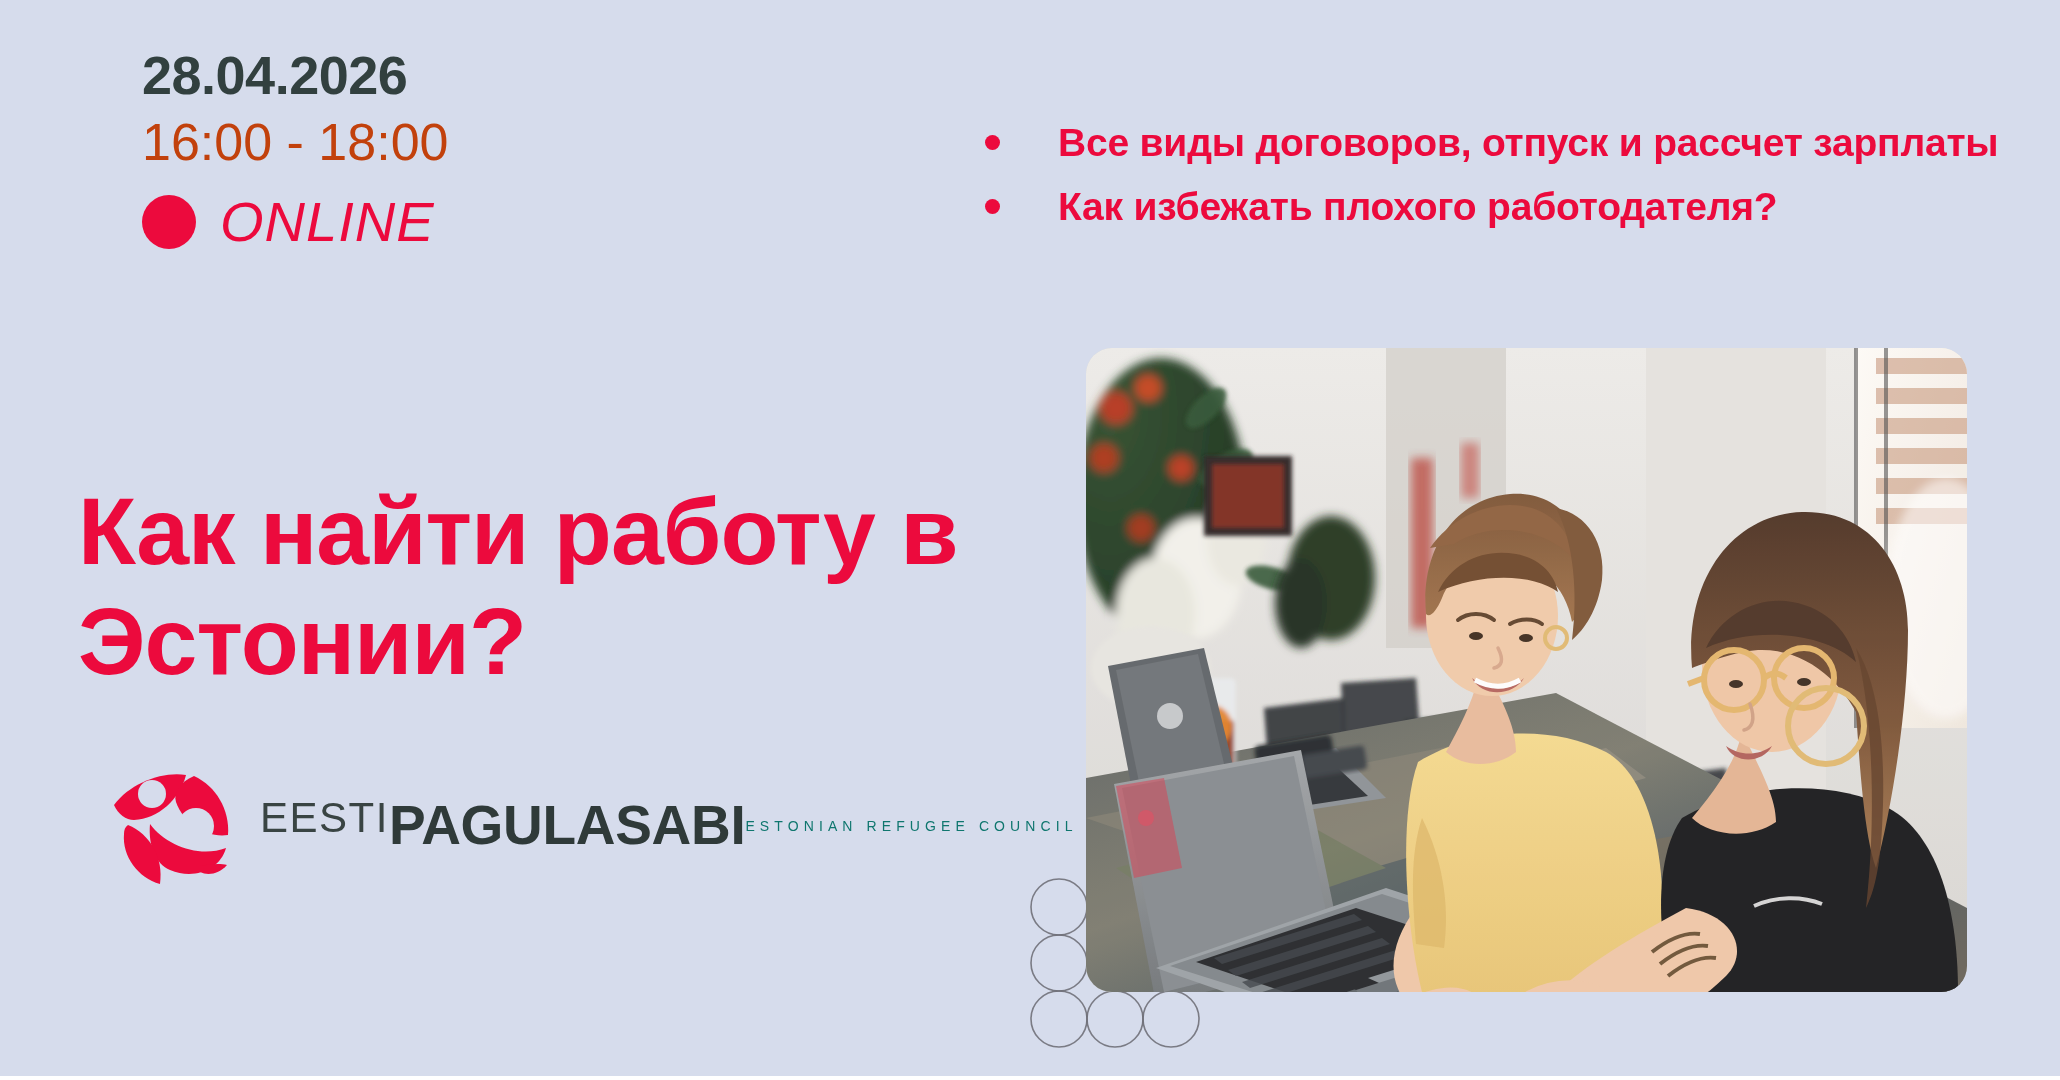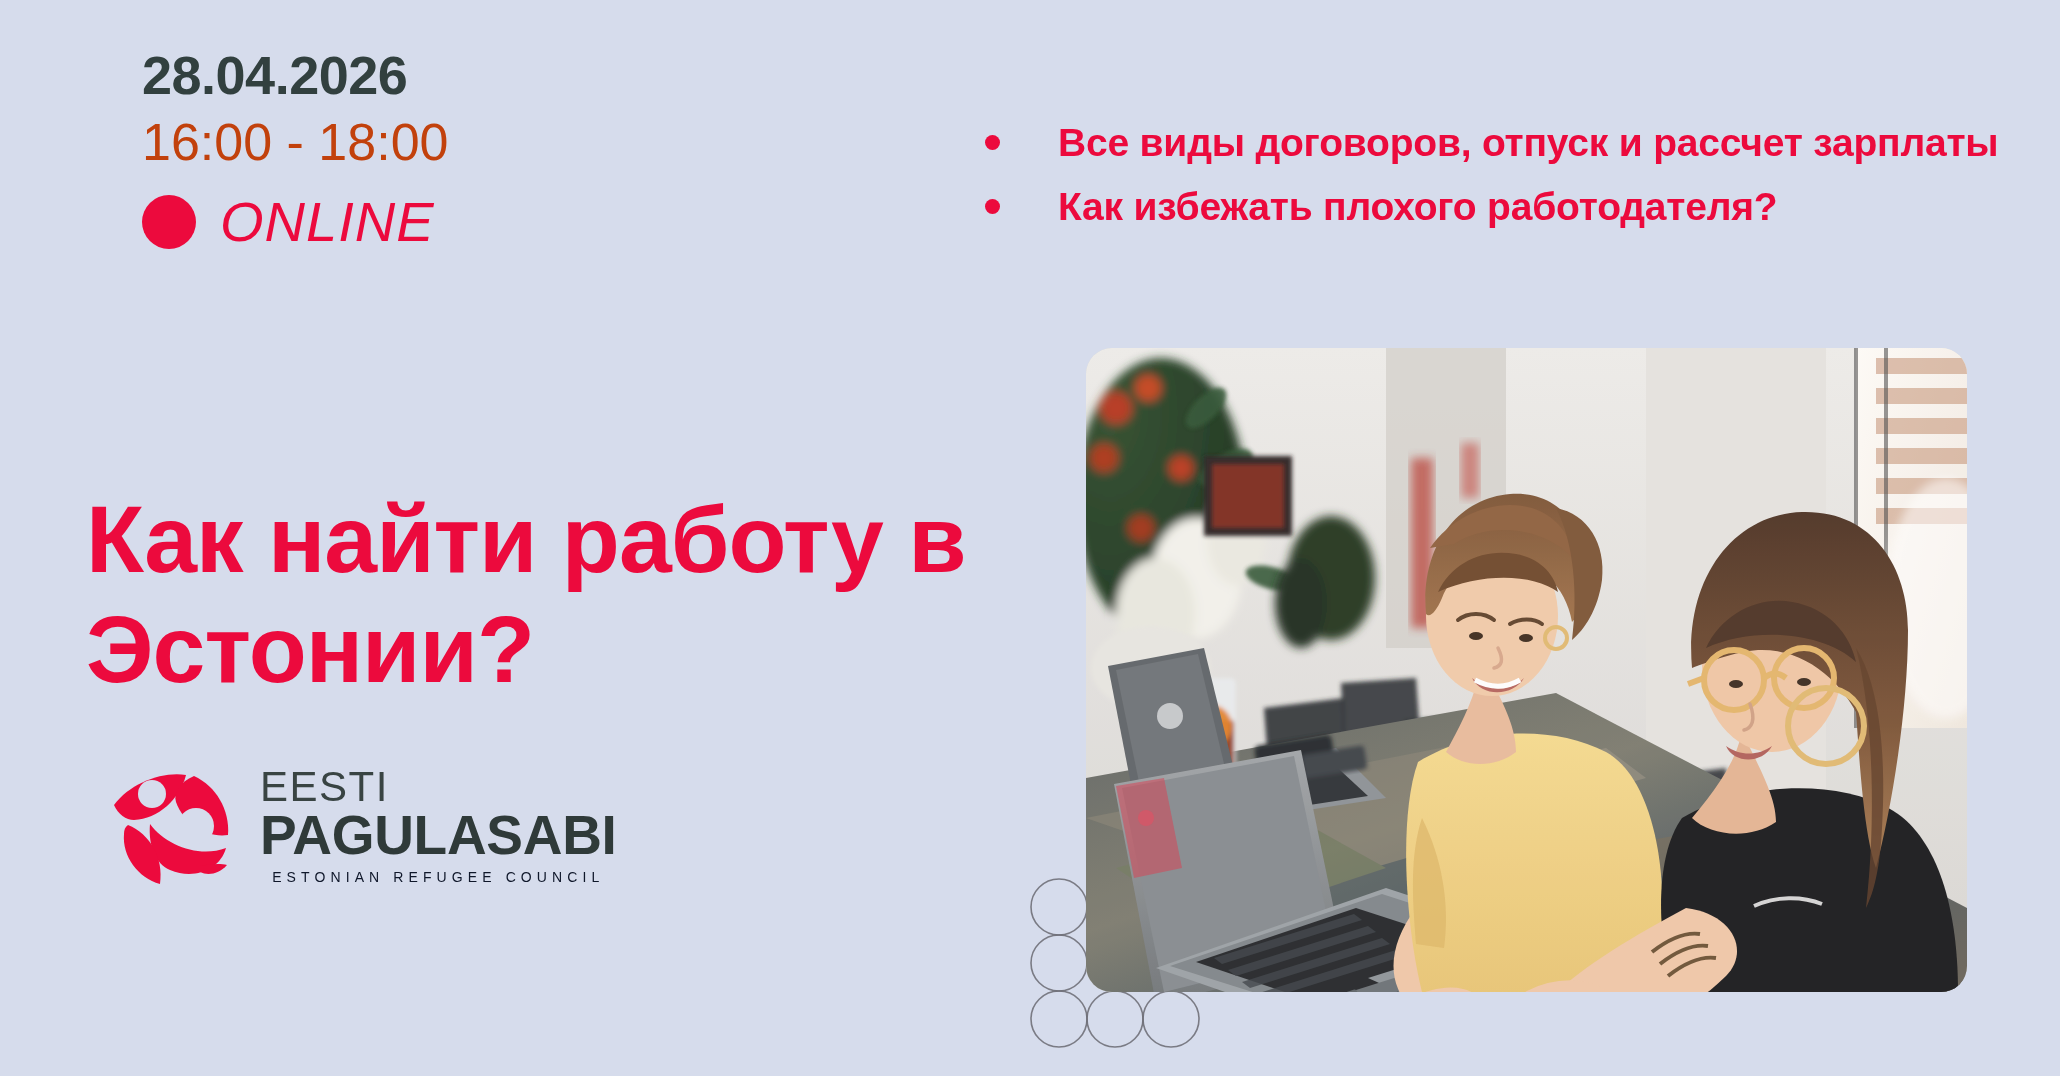--- a/index.html
+++ b/index.html
@@ -104,62 +104,62 @@
   .headline {
     position: absolute;
     left: 74px;
     top: 472px;
     width: 900px;
     font-size: 95px;
     font-weight: 700;
     color: #ec0a3d;
     line-height: 1.16;
     letter-spacing: -1px;
-    margin: 12px;
+    margin: 4px;
   }
 
   
   .logo {
     position: absolute;
     left: 108px;
     top: 762px;
     display: flex;
     align-items: center;
     gap: 22px;
   }
   .logo-mark {
     width: 130px;
     height: 126px;
     flex: 0 0 auto;
   }
   .logo-words {
     display: flex;
-    flex-direction: column;
+    flex-direction: row;
     justify-content: center;
   }
   .logo-eesti {
     font-size: 42px;
     font-weight: 300;
     color: #394443;
     letter-spacing: 1.5px;
     line-height: 0.98;
   }
   .logo-pagulasabi {
     font-size: 55px;
     font-weight: 700;
     color: #2f3a39;
     letter-spacing: -0.3px;
     line-height: 1.02;
   }
   .logo-sub {
     font-size: 14px;
     font-weight: 400;
-    color: #0f172a;
+    color: #0f766e;
     letter-spacing: 5.1px;
-    margin-top: 7px;
+    margin-top: 22px;
     line-height: 1;
     text-align: center;
   }
 
   
   .deco-circles {
     position: absolute;
     left: 1030px;
     top: 878px;
     width: 200px;

